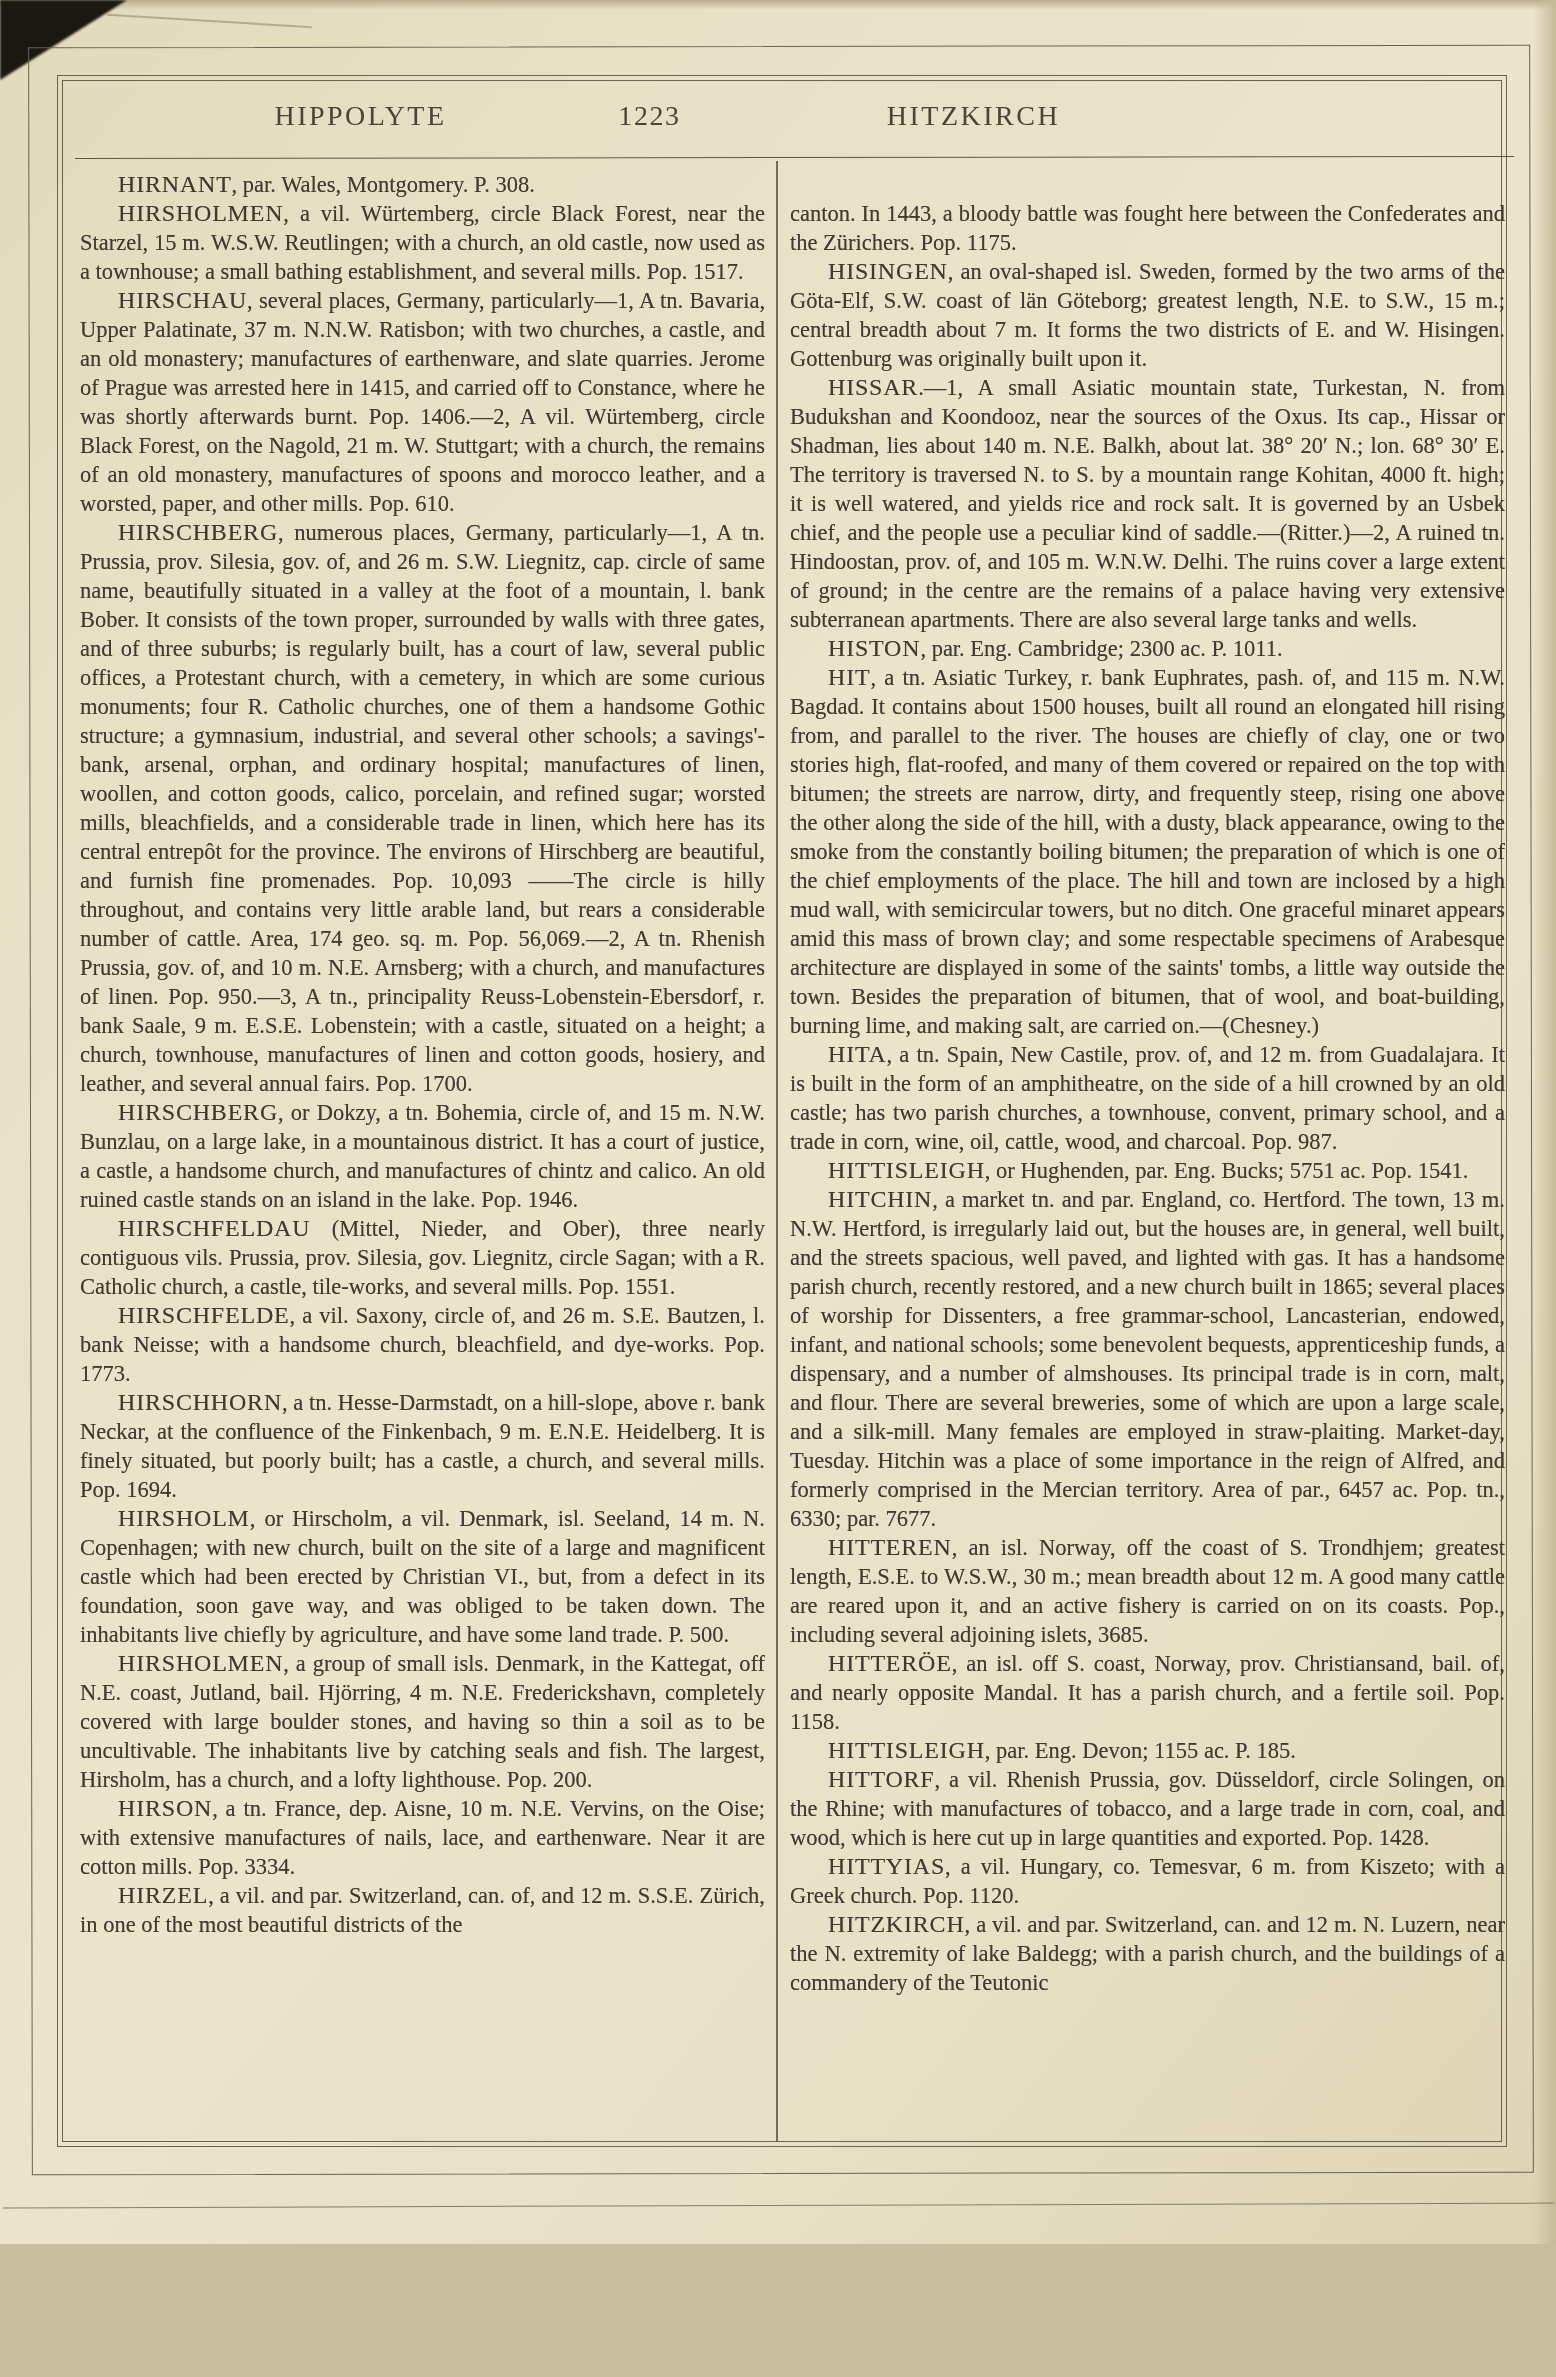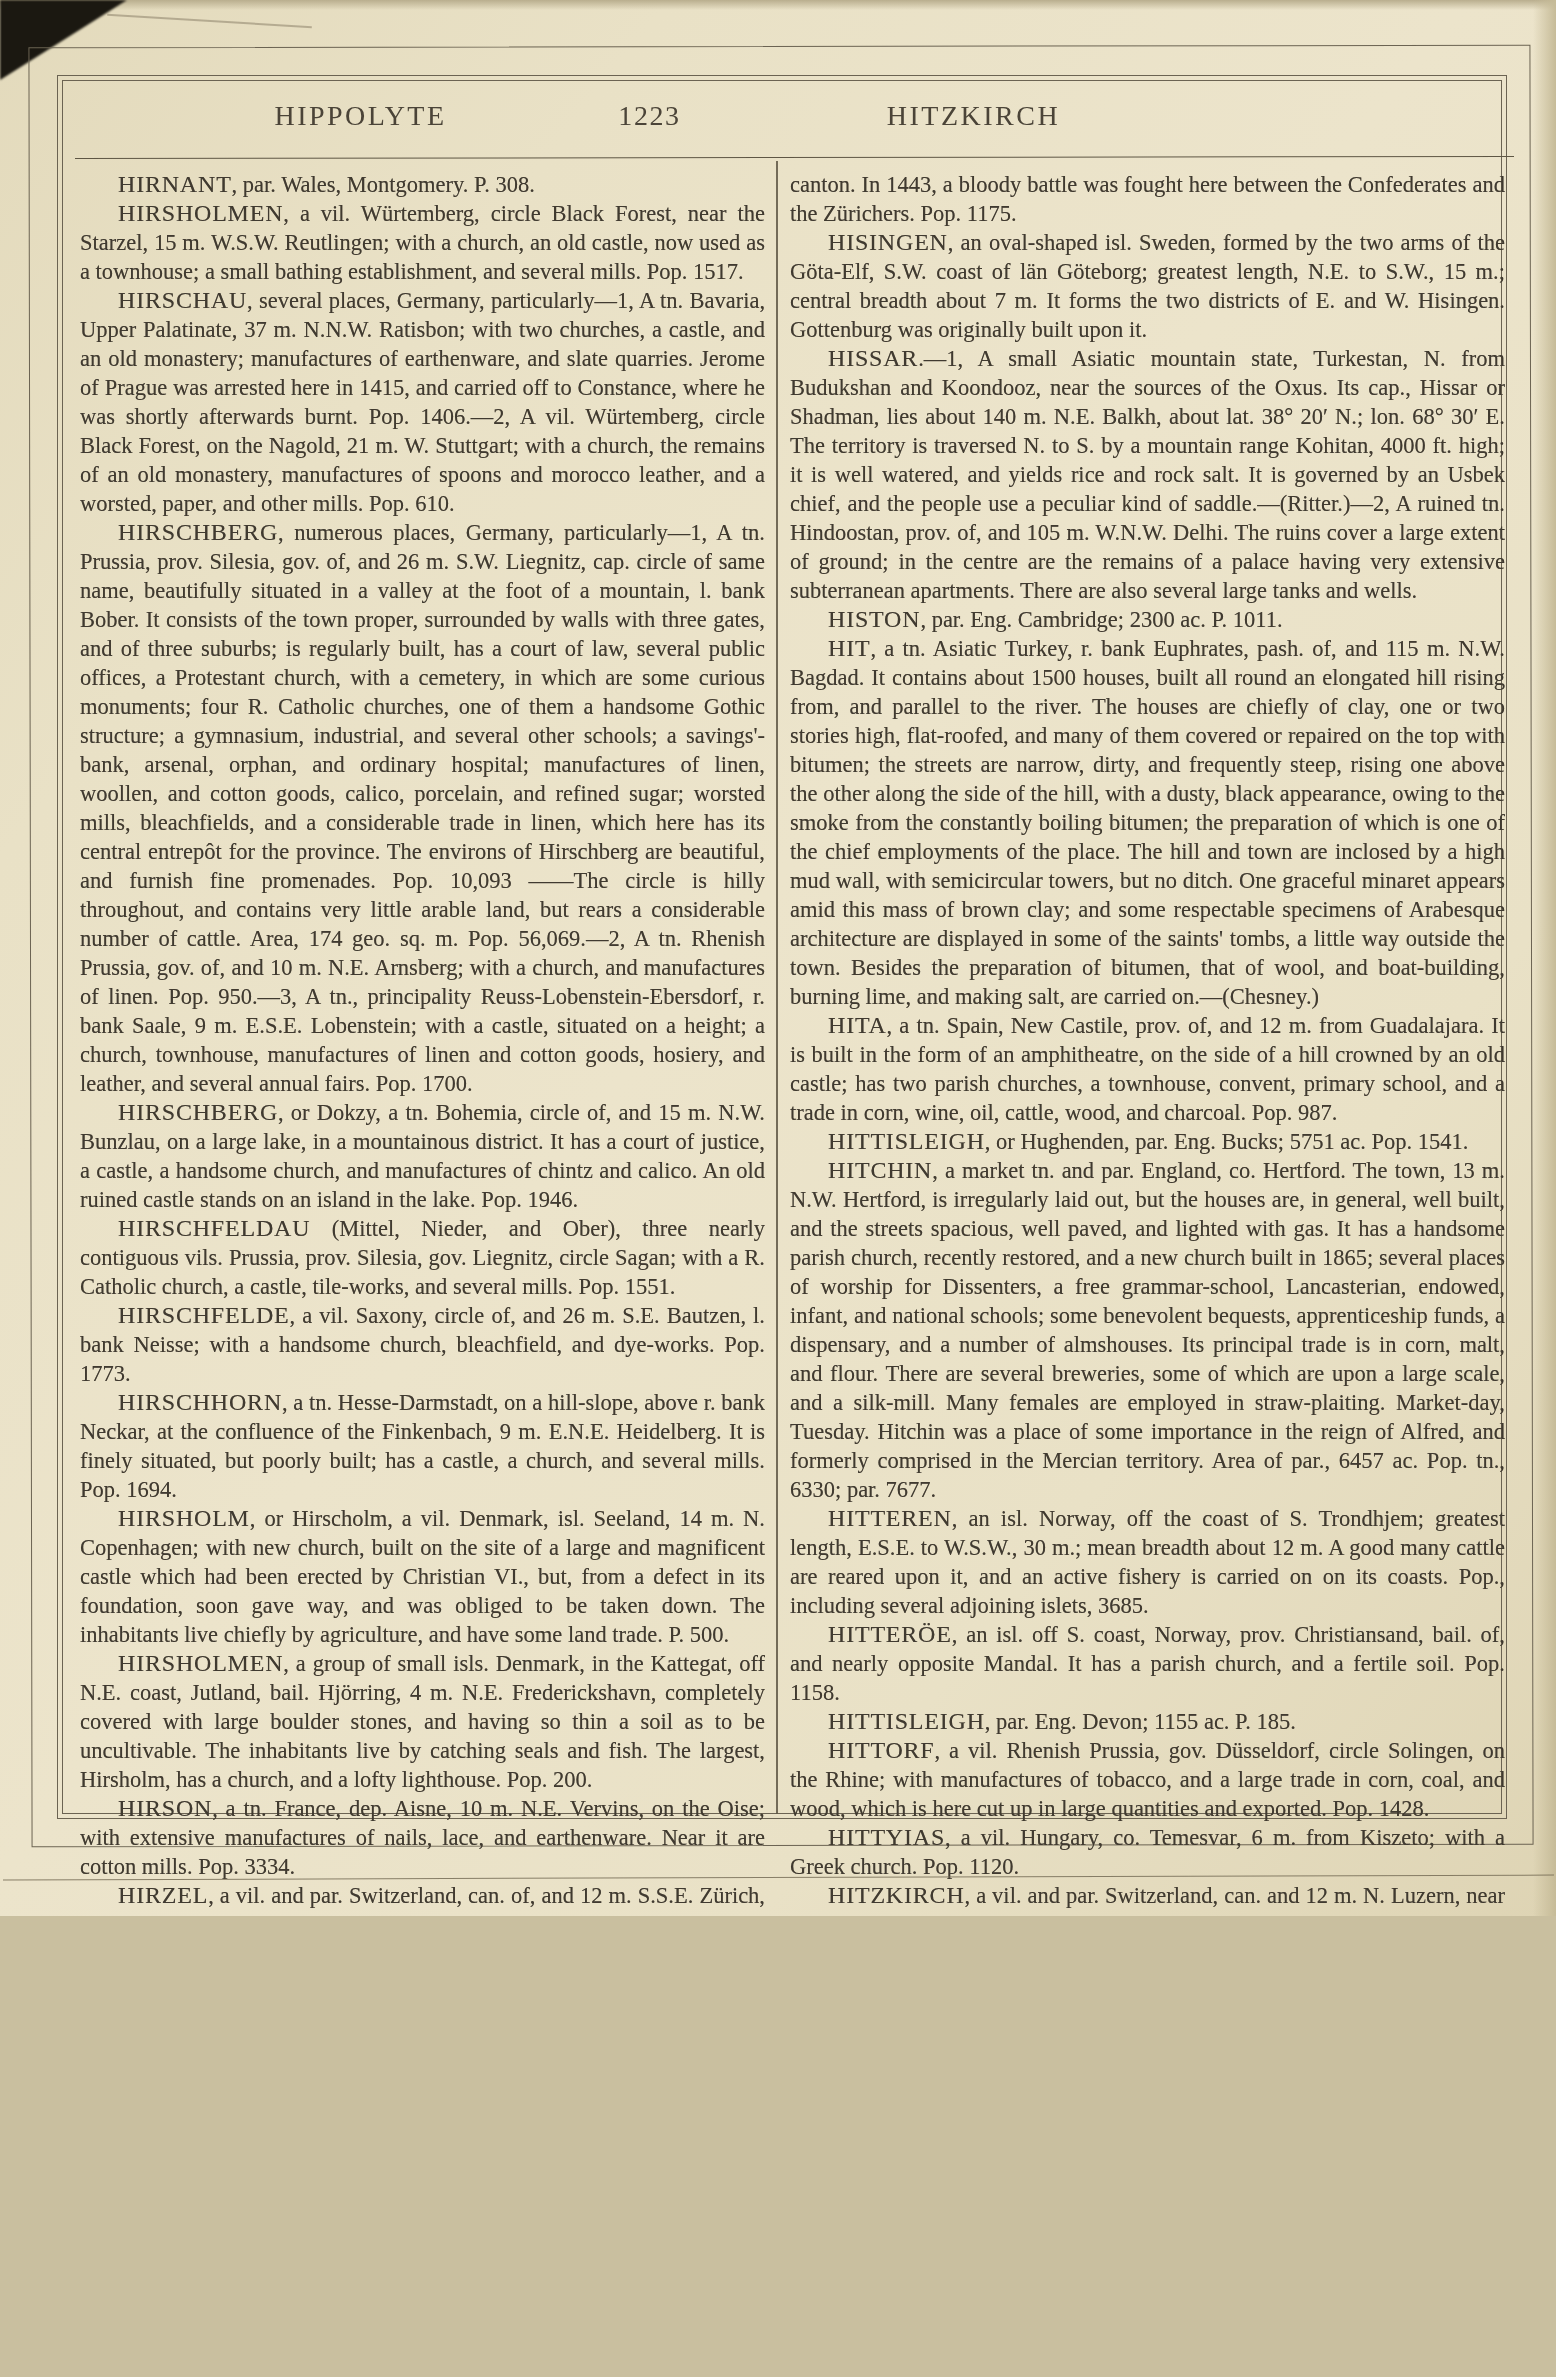--- a/index.html
+++ b/index.html
@@ -4,21 +4,21 @@
 <style>
   :root{
     --paper:#e9e1c6;
     --paper-dark:#ddd3b2;
     --ink:#403a30;
     --rule:#6b6352;
   }
   html,body{margin:0;padding:0;background:#c9bf9f;}
   #page{
     position:relative;
-    width:1556px;height:1916px;
+    width:1556px;height:2244px;
     background:linear-gradient(128deg,#e3dabc 0%, var(--paper) 22%, #ece4cb 48%, var(--paper) 74%, #ded4b4 100%);
     overflow:hidden;
     font-family:"Liberation Serif","DejaVu Serif",serif;
     color:var(--ink);
   }
   .corner-wedge{
     position:absolute;top:0;left:0;width:0;height:0;
     border-top:80px solid #1b1811;
     border-right:127px solid transparent;
     filter:blur(0.8px);
@@ -68,21 +68,21 @@
     position:absolute;top:161px;bottom:102px;left:776px;width:1.6px;
     background:#5e5644;opacity:.85;
   }
   .col{
     position:absolute;top:170px;height:2091px;overflow:hidden;
     font-size:22.5px;line-height:29px;
     text-align:justify;
     text-shadow:0 0 0.5px rgba(64,58,48,0.5);
   }
   .col-left{left:80px;width:685px;}
-  .col-right{left:790px;width:715px;}
+  .col-right{left:790px;width:715px;margin-top:29px;}
   .entry{margin:0;text-indent:38px;}
   .entry.cont{text-indent:0;}
   .head{font-size:24px;letter-spacing:0.8px;}
 </style>
 </head>
 <body>
 
 <div id="page">
   <div class="top-edge"></div>
   <div class="corner-wedge"></div>

